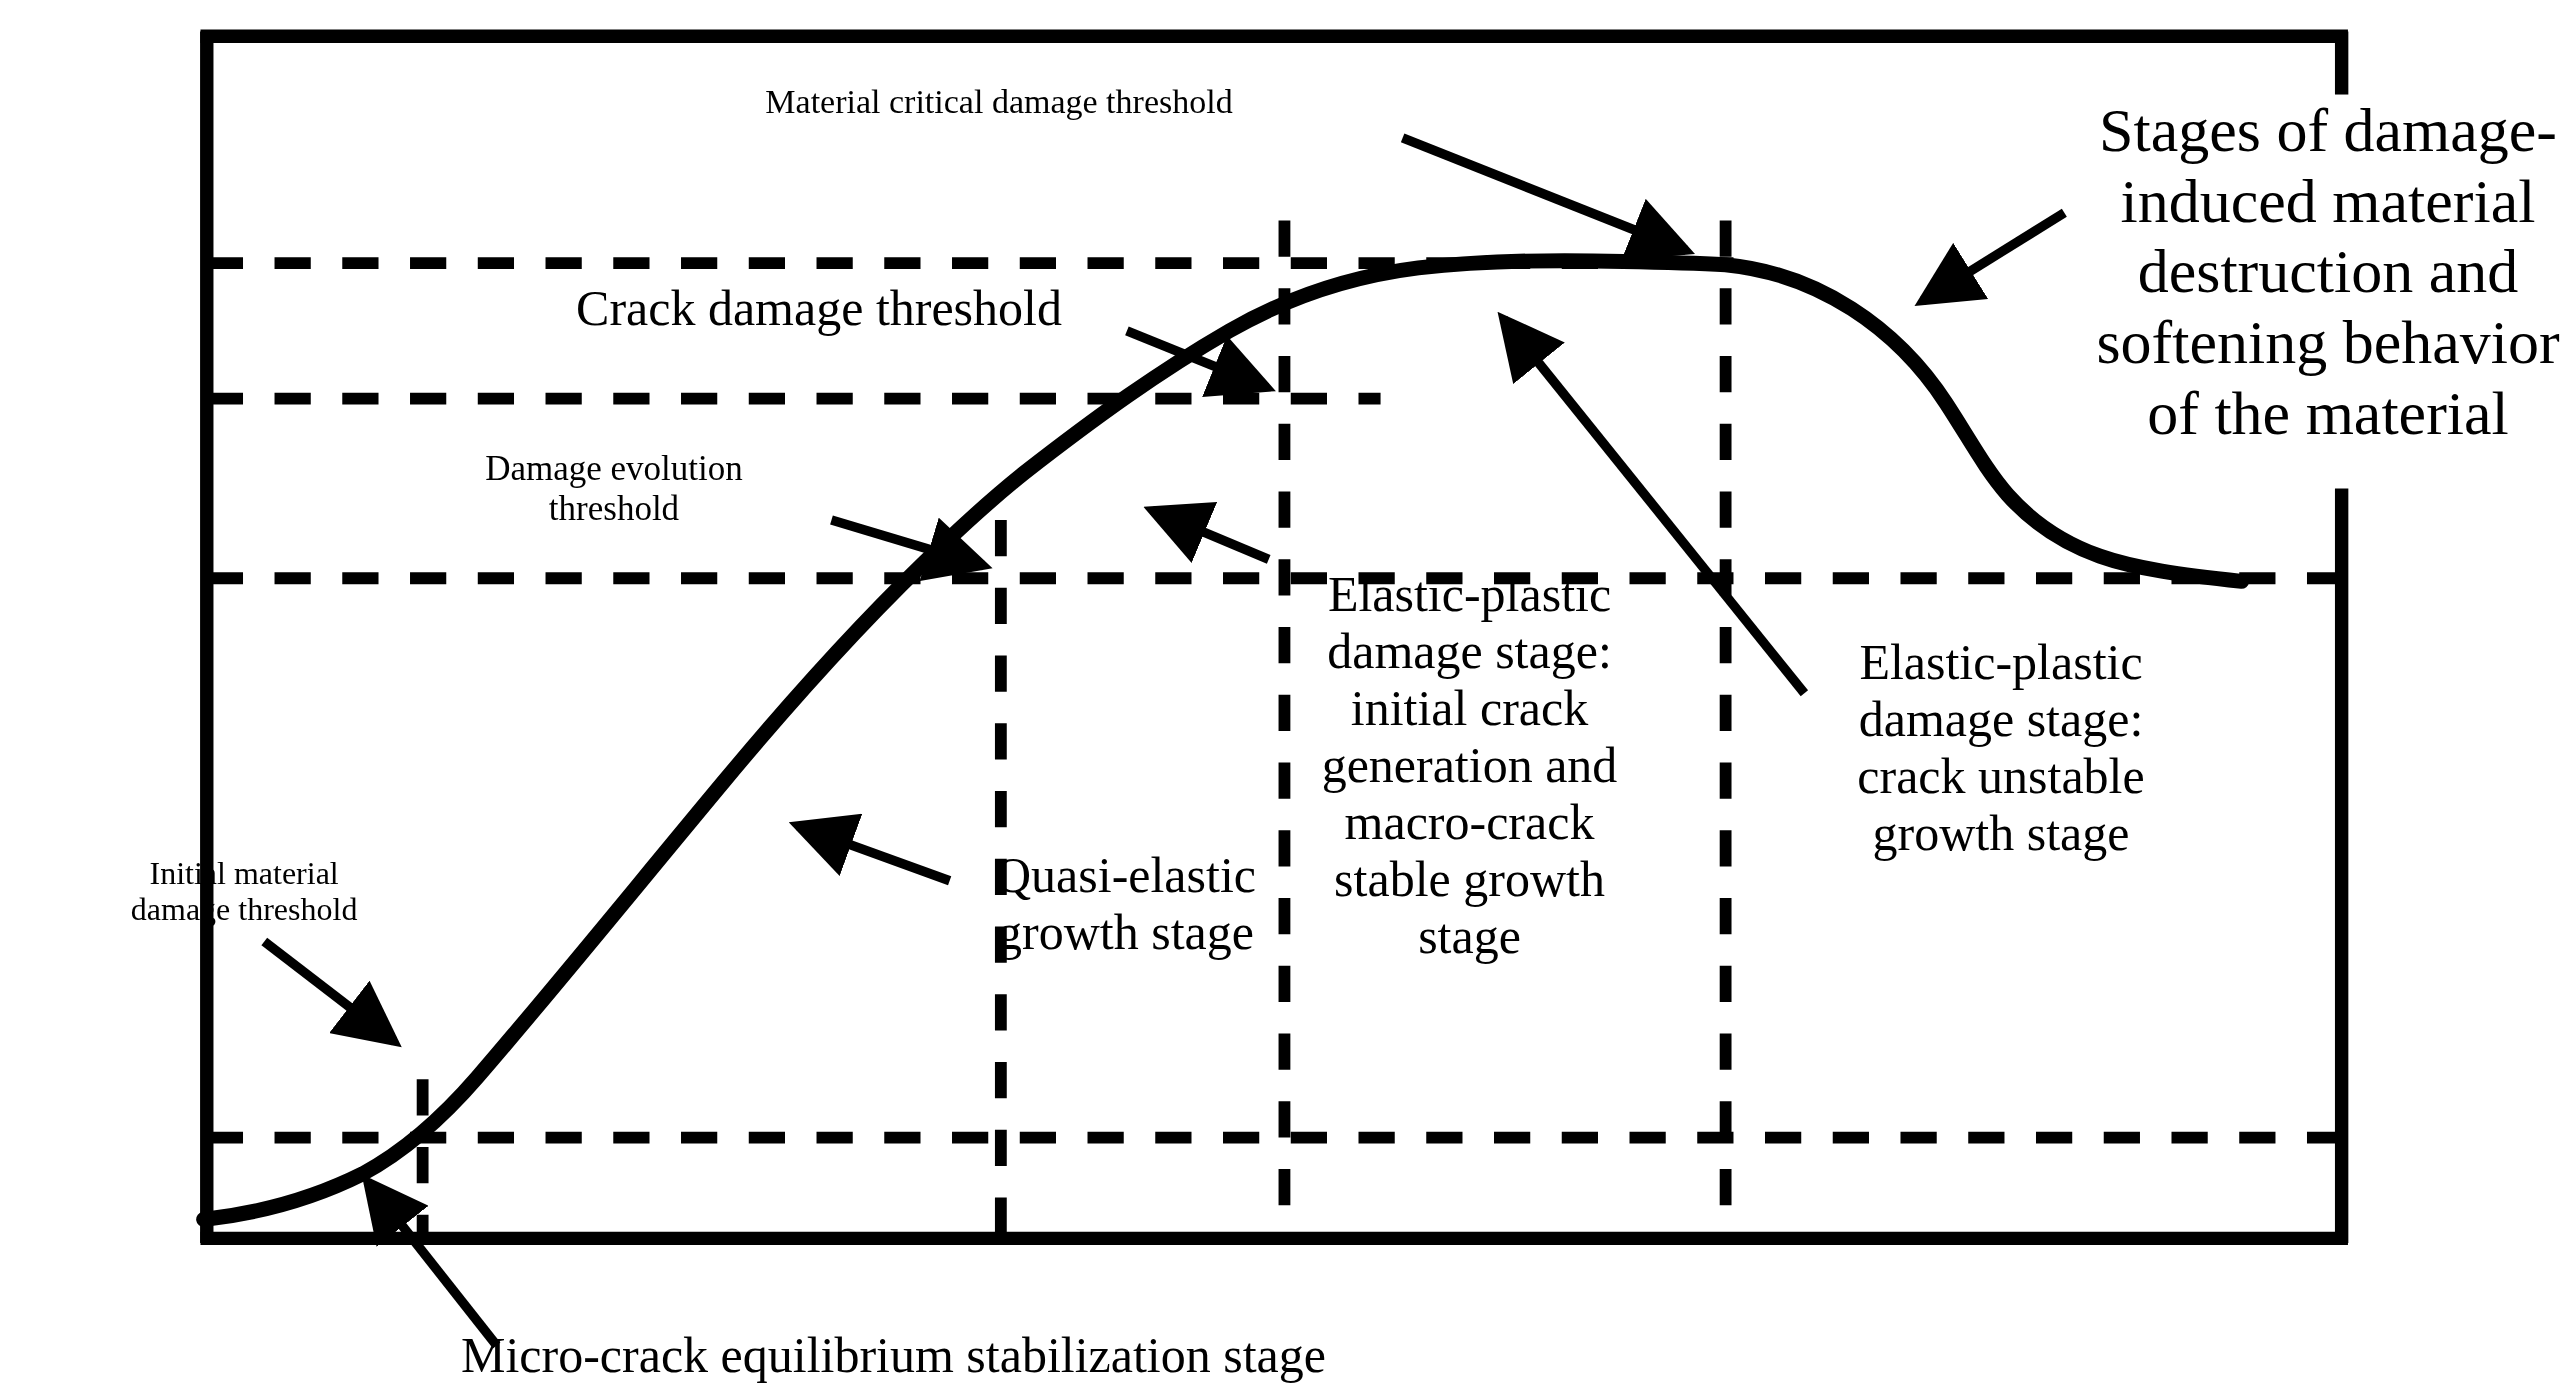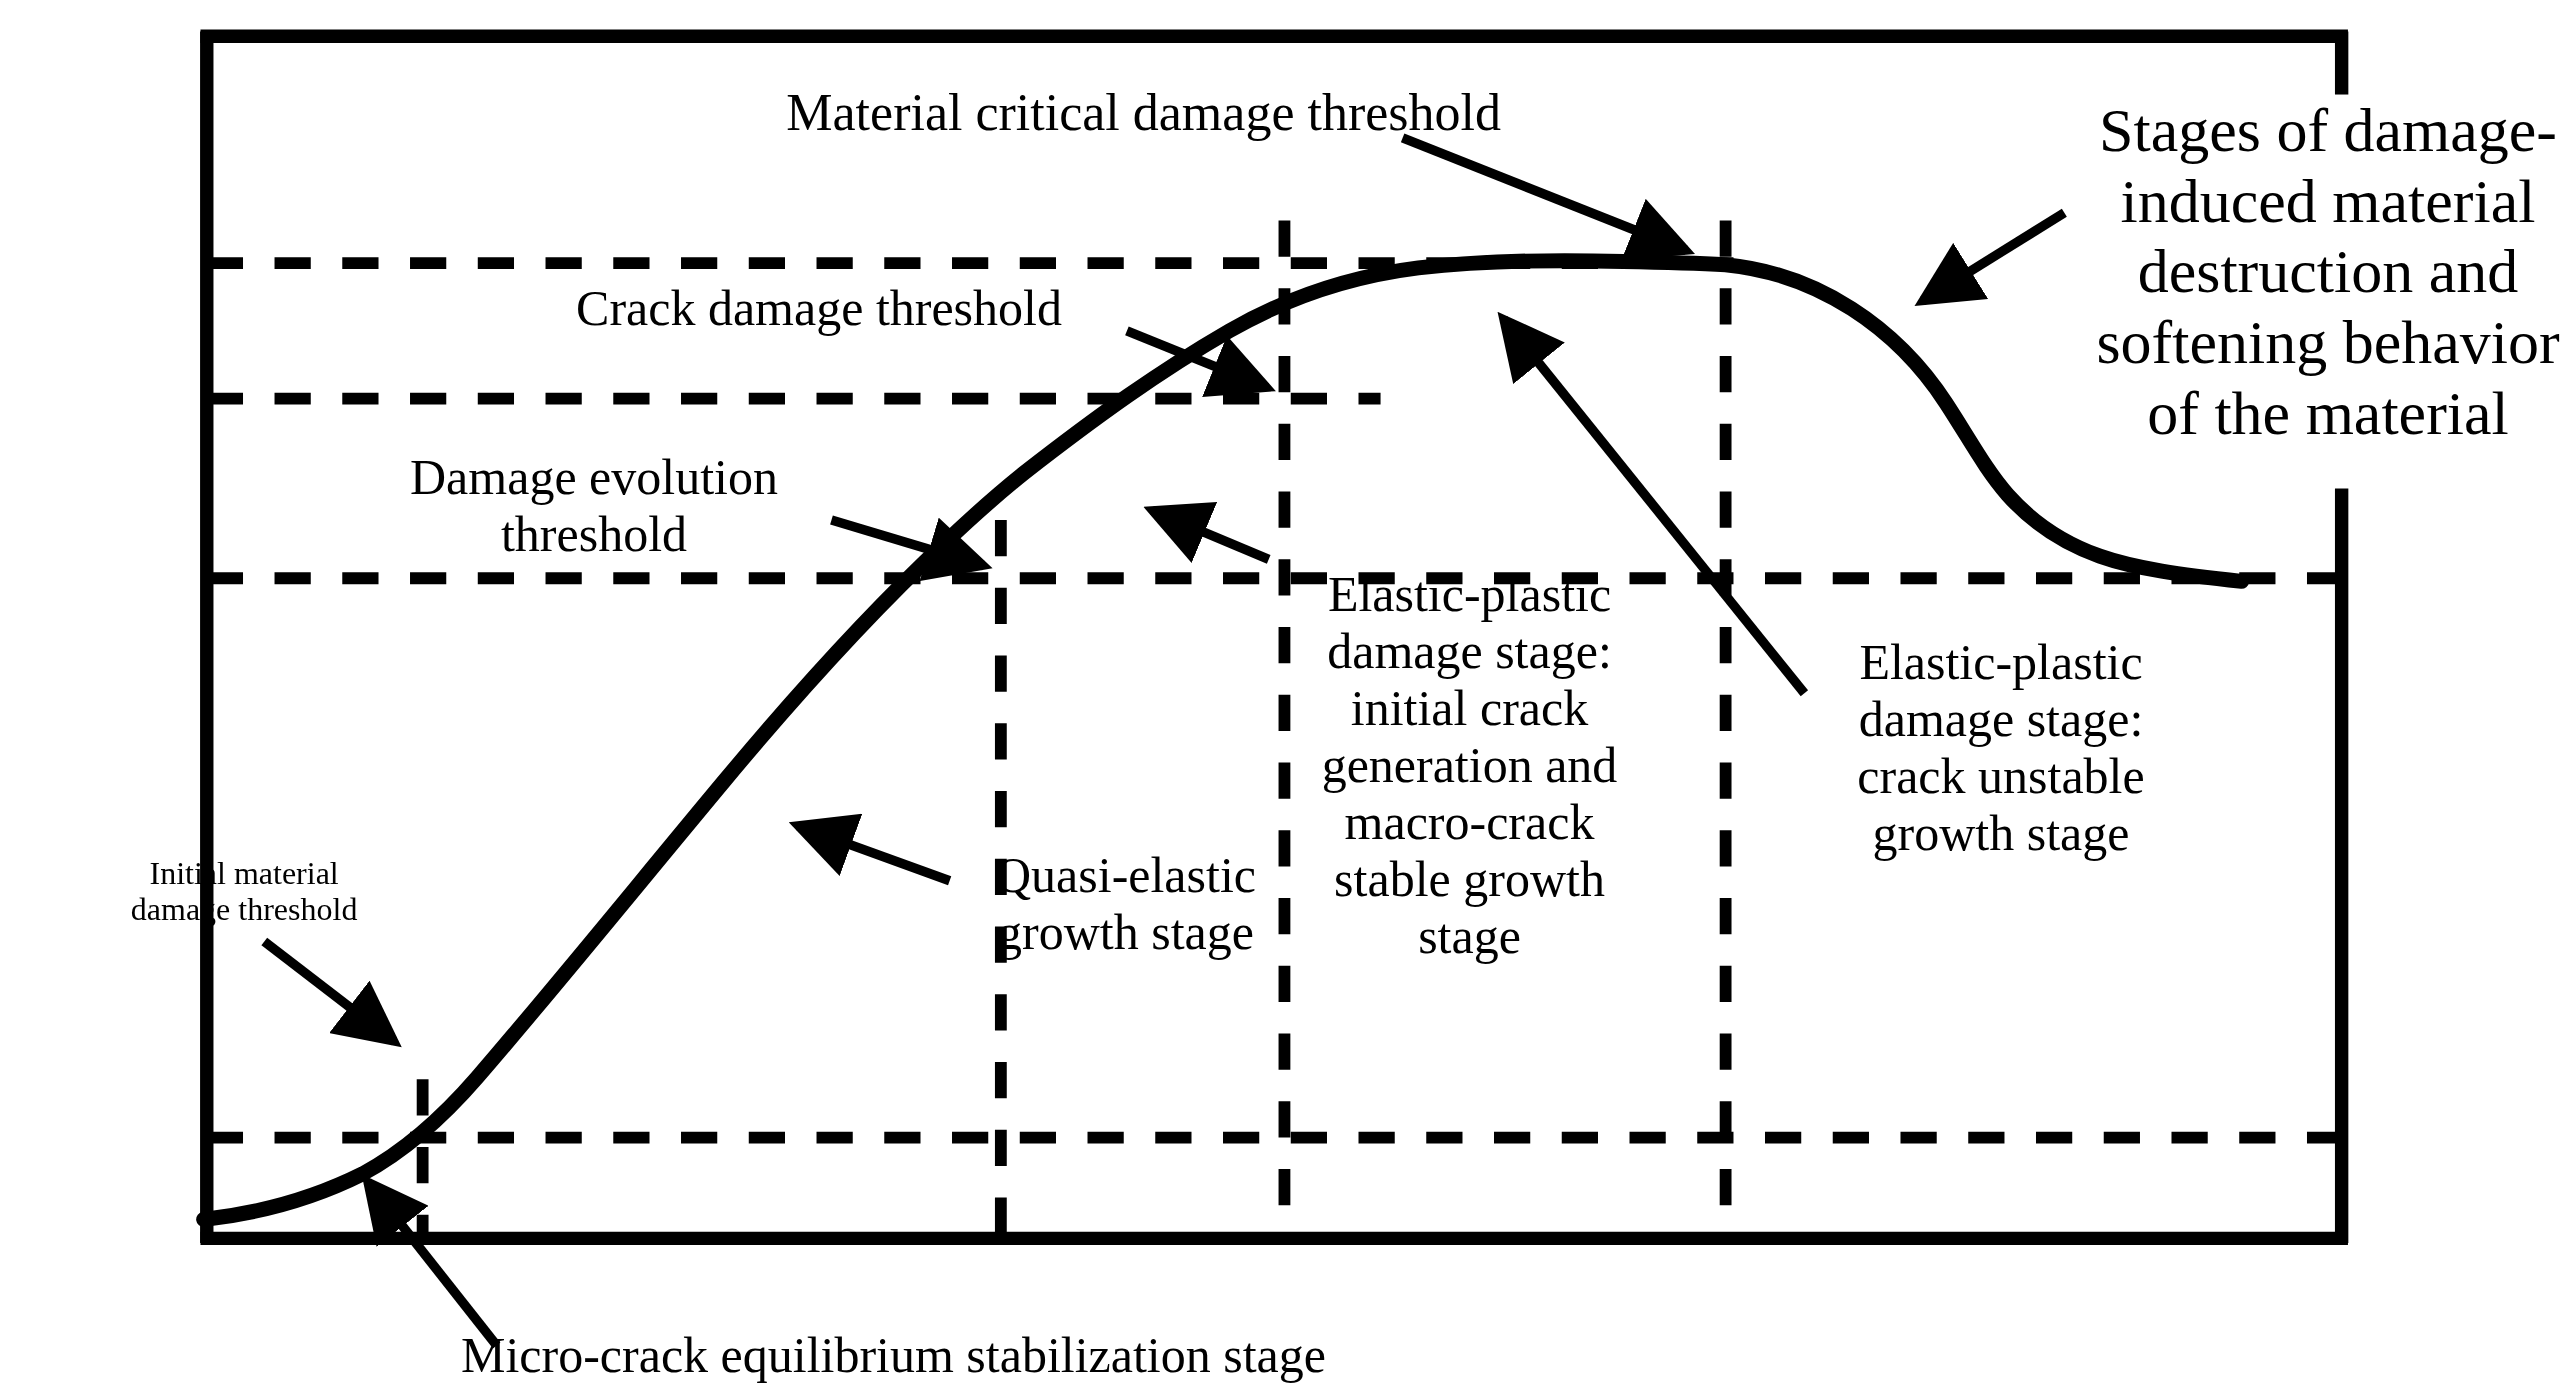--- a/index.html
+++ b/index.html
@@ -28,23 +28,23 @@
     font-family: "Liberation Serif", "DejaVu Serif", serif;
     color: #000000;
     line-height: 1.14;
     white-space: pre-line;
     font-size: 49px;
   }
   .anno.center { text-align: center; }
   .anno.left   { text-align: left; }
 
   
-  #label-material-critical { left: 611px;  top: 83px;  width: 890px; font-size: 52px; text-align: right; }
+  #label-material-critical { left: 554px;  top: 83px;  width: 890px; font-size: 34px; }
   #label-crack-damage      { left: 504px;  top: 280px;  width: 630px;  font-size: 50px; }
-  #label-damage-evolution  { left: 342px;  top: 449px;  width: 504px;  font-size: 50px; }
+  #label-damage-evolution  { left: 362px;  top: 449px;  width: 504px;  font-size: 35px; }
   #label-stages-softening  { left: 2080px; top: 95px;  width: 496px;  font-size: 62px; }
   #label-elastic-plastic-1 { left: 1292px; top: 566px;  width: 355px;  font-size: 50px; }
   #label-elastic-plastic-2 { left: 1820px; top: 634px;  width: 362px;  font-size: 50px; }
   #label-quasi-elastic     { left: 960px; top: 847px; width: 331px;  font-size: 50px; }
   #label-initial-material  { left: 23.6px;   top: 855px; width: 441px;  font-size: 32px; }
   #label-microcrack        { left: 461px;  top: 1308px; width: 1119px; font-size: 50px; text-align: left; margin-top: 19px; }
 </style>
 </head>
 <body>
 

